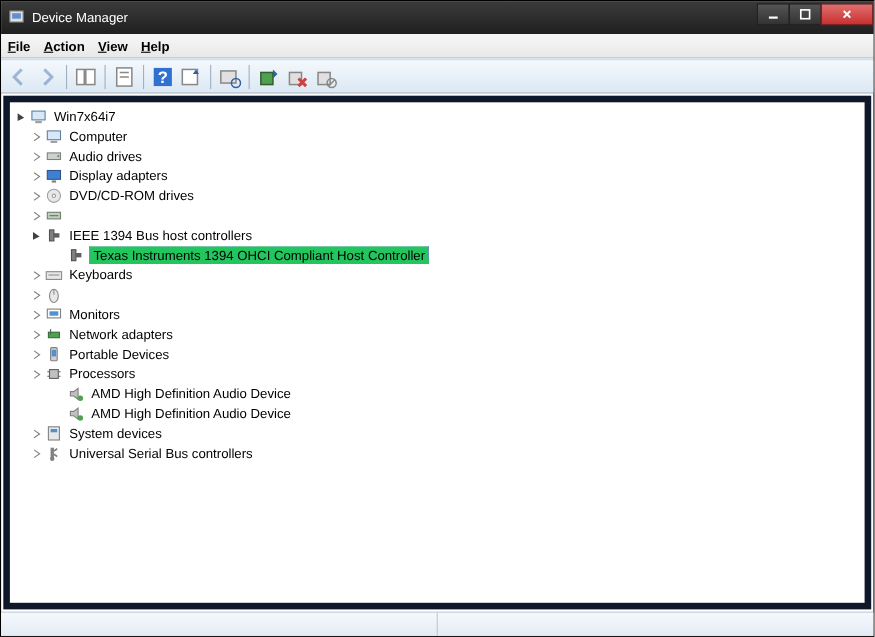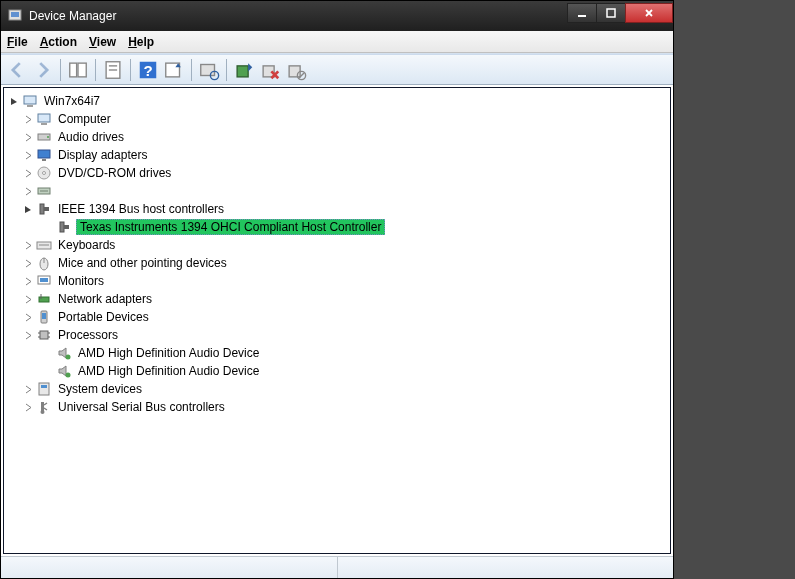--- a/index.html
+++ b/index.html
@@ -1,32 +1,32 @@
 <!DOCTYPE html>
 <html><head>
 <meta charset="utf-8">
 <style>
 * { box-sizing: border-box; margin: 0; padding: 0; font-family: "Segoe UI", Tahoma, sans-serif; }
 body { background: #4a4a4a; width: 795px; height: 579px; overflow: hidden; }
-.window { width: 674px; height: 579px; background: #fff; border: 1px solid #000; display: flex; flex-direction: column; }
+.window { width: 795px; height: 579px; background: #fff; border: 1px solid #000; display: flex; flex-direction: column; }
 .titlebar { height: 30px; background: linear-gradient(#3b3b3b,#1f1f1f); display: flex; align-items: center; color: #fff; padding-left: 6px; }
 .titlebar .appicon { width: 16px; height: 16px; margin-right: 6px; display:flex; align-items:center; justify-content:center;}
 .titlebar .title { font-size: 12px; flex: 1; }
 .winbtns { display: flex; height: 20px; margin-top:-6px;}
 .winbtn { width: 30px; height: 20px; background: linear-gradient(#555,#333); border:1px solid #222; display:flex; align-items:center; justify-content:center; margin-left:-1px;}
 .winbtn.close { width:48px; background: linear-gradient(#e07070,#c83030); border-color:#802020;}
 .winbtn svg { width:12px; height:12px;}
 .menubar { height: 22px; background: linear-gradient(#f7f7f7,#e8e8e8); border-bottom:1px solid #c0c0c0; display:flex; align-items:center; padding:0 6px; font-size:12px; gap:12px;}
 .menubar span { cursor:default;font-weight:bold; }
 .menubar span u { text-decoration: underline; }
 .menubar-line { height:2px; background: linear-gradient(#d8e4f0,#c8d8ec);}
 .toolbar { height: 30px; background: linear-gradient(#f4f8fc,#dce8f4); border-bottom:1px solid #a0b0c0; display:flex; align-items:center; padding:0 4px; gap:2px;}
 .tbtn { width:24px; height:24px; display:flex; align-items:center; justify-content:center; border:1px solid transparent;}
 .tsep { width:1px; height:22px; background:#a0b0c0; margin:0 3px;}
-.content { flex:1; background:#fff; margin:2px; border:1px solid #0f172a; overflow:auto; padding:4px 0; font-size:12px; color:#000; }
+.content { flex:1; background:#fff; margin:2px; border:6px solid #0f172a; overflow:auto; padding:4px 0; font-size:12px; color:#000; }
 .tree ul { list-style:none; padding-left:0;}
 .tree li { white-space:nowrap; }
 .row { display:flex; align-items:center; height:18px; padding-left:4px; }
 .twisty { width:12px; height:12px; display:flex; align-items:center; justify-content:center; margin-right:2px; cursor:pointer;}
 .twisty svg { width:9px; height:9px;}
 .icon { width:16px; height:16px; margin-right:4px; display:flex; align-items:center; justify-content:center;}
 .label { padding:0 2px; }
 .label.selected { background:#22c55e; border:1px dotted #7090c0; padding:0 3px;}
 .children { padding-left:0;}
 .indent1 { padding-left:18px;}
@@ -291,21 +291,20 @@
                 <svg viewBox="0 0 9 9">
                   <path d="M2 1 L7 4.5 L2 8" fill="none" stroke="#808080" stroke-width="1"></path>
                 </svg>
               </span>
               <span class="icon">
                 <svg viewBox="0 0 16 16">
                   <ellipse cx="8" cy="9" rx="4" ry="6" fill="#e8e8e8" stroke="#888"></ellipse>
                   <line x1="8" y1="3" x2="8" y2="8" stroke="#888"></line>
                 </svg>
               </span>
-              <span class="label">Mice and other pointing devices</span>
             </div>
           </li>
           <li>
             <div class="row indent1">
               <span class="twisty">
                 <svg viewBox="0 0 9 9">
                   <path d="M2 1 L7 4.5 L2 8" fill="none" stroke="#808080" stroke-width="1"></path>
                 </svg>
               </span>
               <span class="icon">

